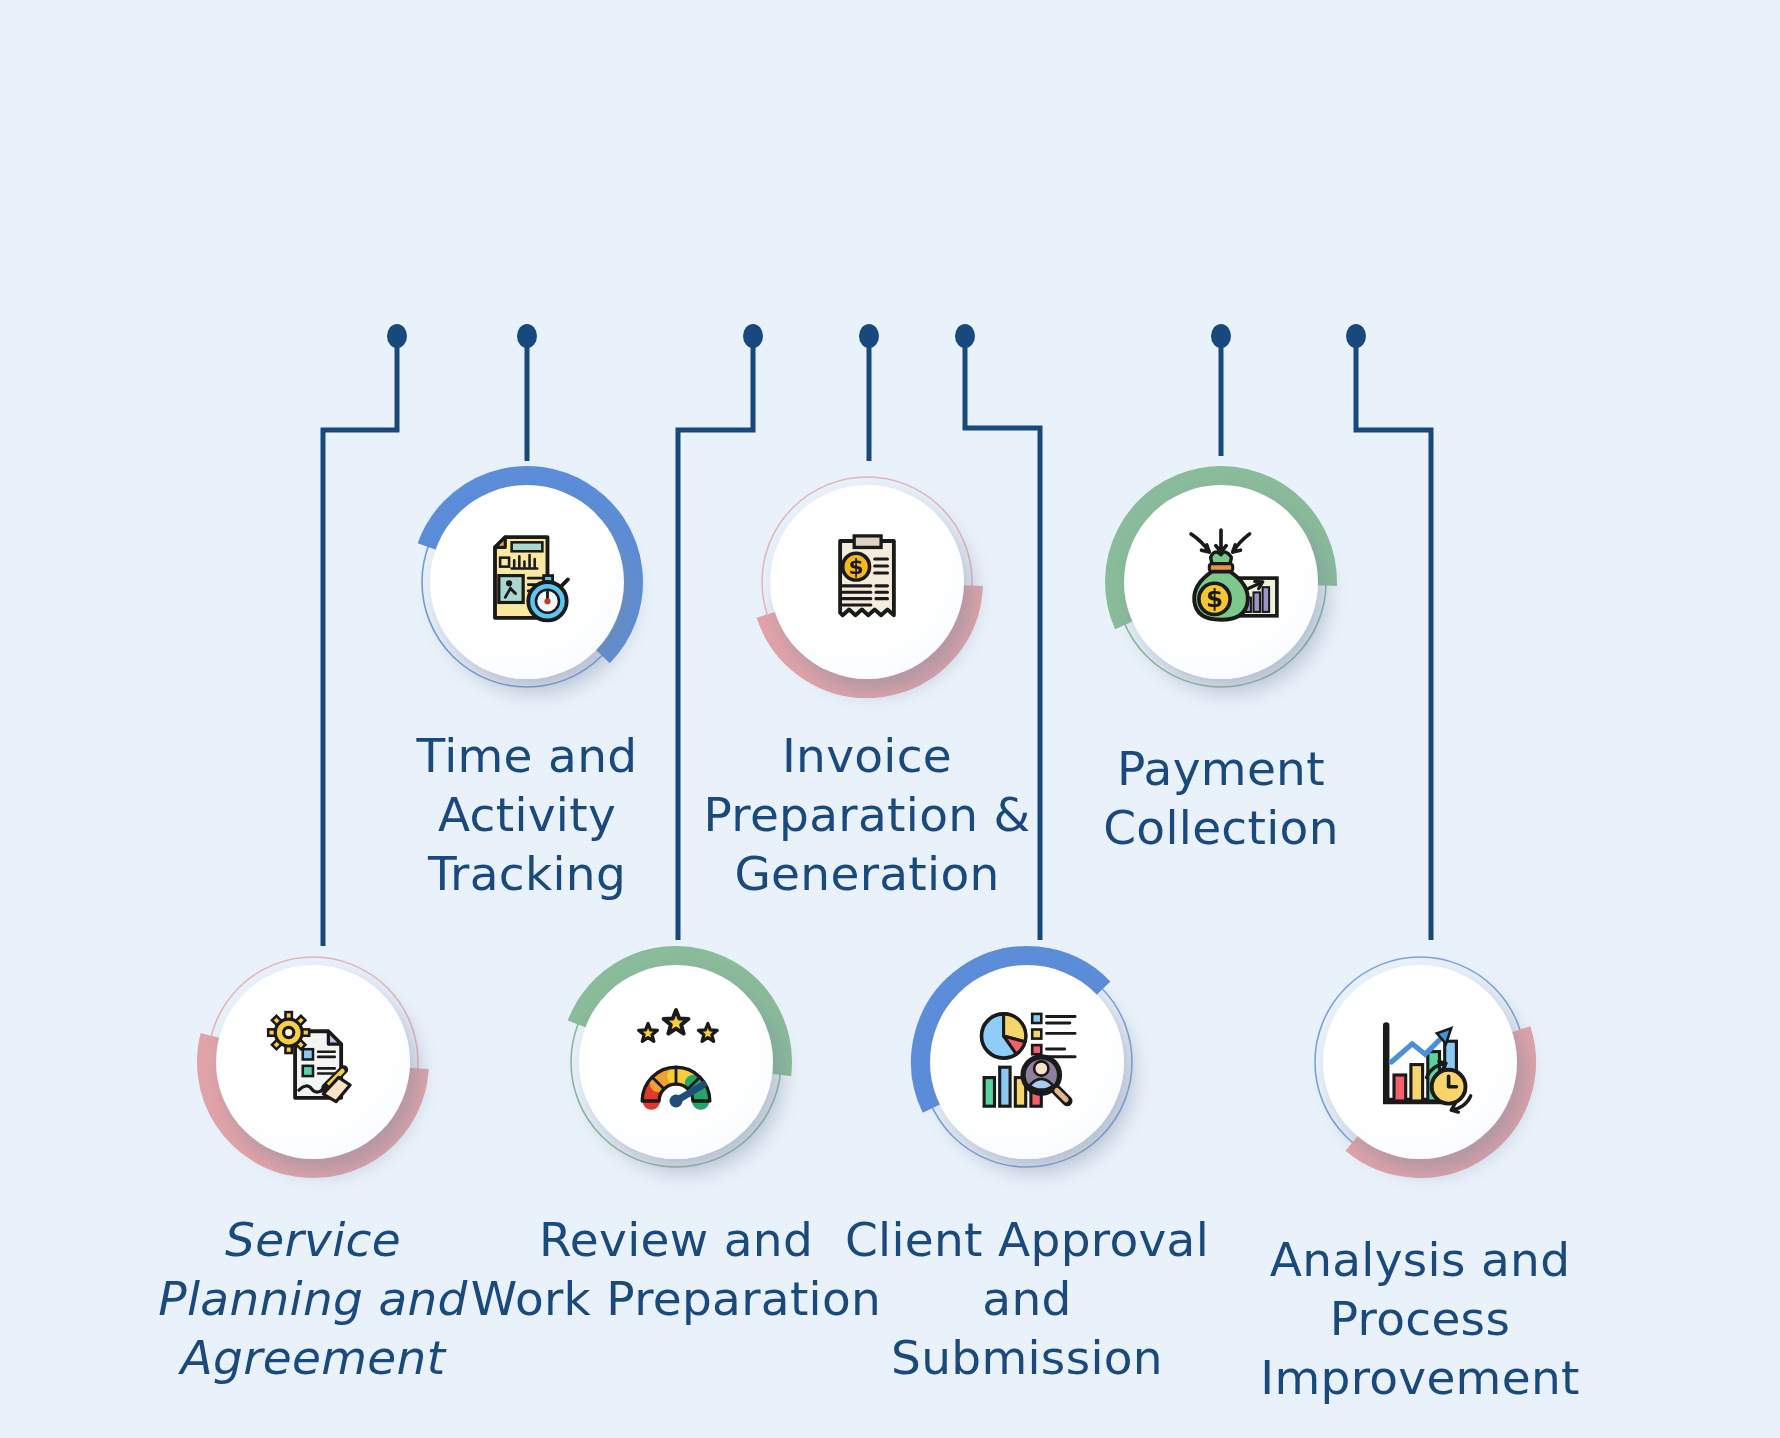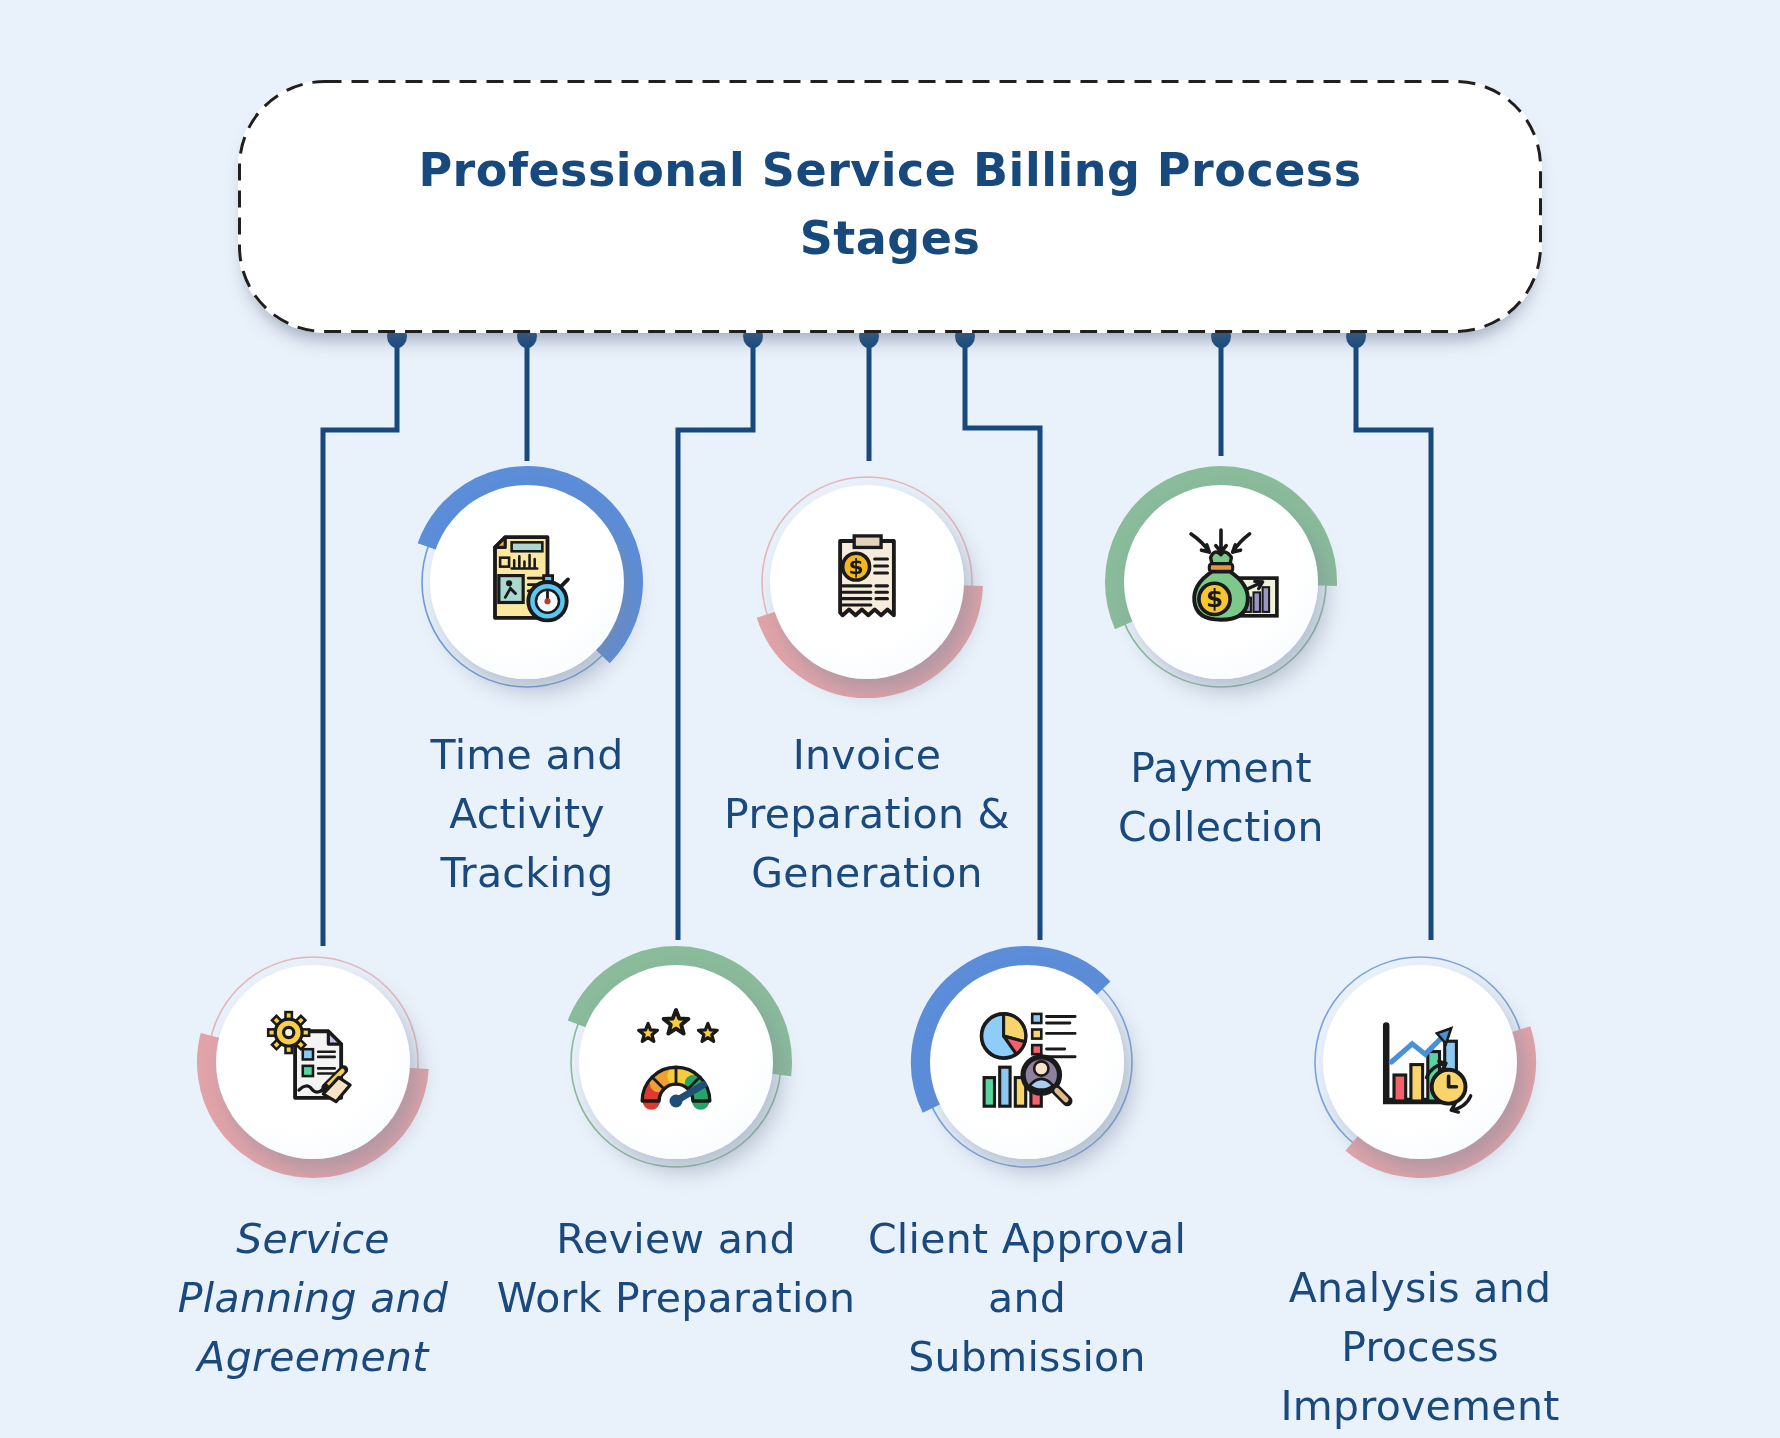--- a/index.html
+++ b/index.html
@@ -37,25 +37,25 @@
     box-shadow:9px 13px 20px rgba(125,138,160,.45);
     display:flex;align-items:center;justify-content:center;
   }
   .n1{left:193px;top:942px;} .n2{left:407px;top:462px;} .n3{left:556px;top:942px;}
   .n4{left:747px;top:462px;} .n5{left:907px;top:942px;} .n6{left:1101px;top:462px;}
   .n7{left:1300px;top:942px;}
 
   
   .node-label{
     position:absolute;width:420px;text-align:center;white-space:pre-line;
-    color:var(--label_text,#1A4A7D);font-size:41px;font-weight:500;line-height:59px;letter-spacing:.3px;
+    color:var(--label_text,#1A4A7D);font-size:47px;font-weight:500;line-height:59px;letter-spacing:.3px;
   }
   .l1{left:103px;top:1210px;font-style:italic;} .l2{left:317px;top:726px;} .l3{left:466px;top:1210px;}
   .l4{left:657px;top:726px;} .l5{left:817px;top:1210px;} .l6{left:1011px;top:726px;margin-top:13px;}
-  .l7{left:1210px;top:1259px;}
+  .l7{left:1210px;top:1230px;}
 
   .icon{stroke-linecap:round;}
 </style>
 </head>
 <body>
 
 <div class="canvas">
 
   <svg class="layer connector" width="1780" height="1438">
     <path d="M397 336 L397 430 L323 430 L323 946"></path>
@@ -67,27 +67,20 @@
     <path d="M1356 336 L1356 430 L1431 430 L1431 940"></path>
     <ellipse cx="397" cy="336" rx="10" ry="12"></ellipse>
     <ellipse cx="527" cy="336" rx="10" ry="12"></ellipse>
     <ellipse cx="753" cy="336" rx="10" ry="12"></ellipse>
     <ellipse cx="869" cy="336" rx="10" ry="12"></ellipse>
     <ellipse cx="965" cy="336" rx="10" ry="12"></ellipse>
     <ellipse cx="1221" cy="336" rx="10" ry="12"></ellipse>
     <ellipse cx="1356" cy="336" rx="10" ry="12"></ellipse>
   </svg>
 
-  <div class="title-box">
-    <svg class="dash" width="1304" height="253">
-      <rect x="1.5" y="1.5" width="1301" height="250" rx="85" fill="none" stroke="#1F1F1F" stroke-width="3" stroke-dasharray="17 10"></rect>
-    </svg>
-    <div class="title-text">Professional Service Billing Process
-Stages</div>
-  </div>
 
   <div class="node n1">
     <svg class="ring" width="240" height="240">
       <circle class="outline" cx="120" cy="120" r="105" stroke="#E4B6BA"></circle>
         <path class="band" d="M 18.34 93.71 A 105 105 0 1 0 224.80 126.41" stroke="#E0A3A8"></path>
     </svg>
     <div class="node-inner">
       <svg class="icon" width="128" height="128" viewBox="0 0 100 100">
         <path d="M36 26 H62 L72 36 V78 H36 Z" fill="#F4F4F4" stroke="#1a1a1a" stroke-width="3" stroke-linejoin="round"></path>
         <path d="M62 26 L62 36 H72 Z" fill="#CBBFE6" stroke="#1a1a1a" stroke-width="2.5" stroke-linejoin="round"></path>

